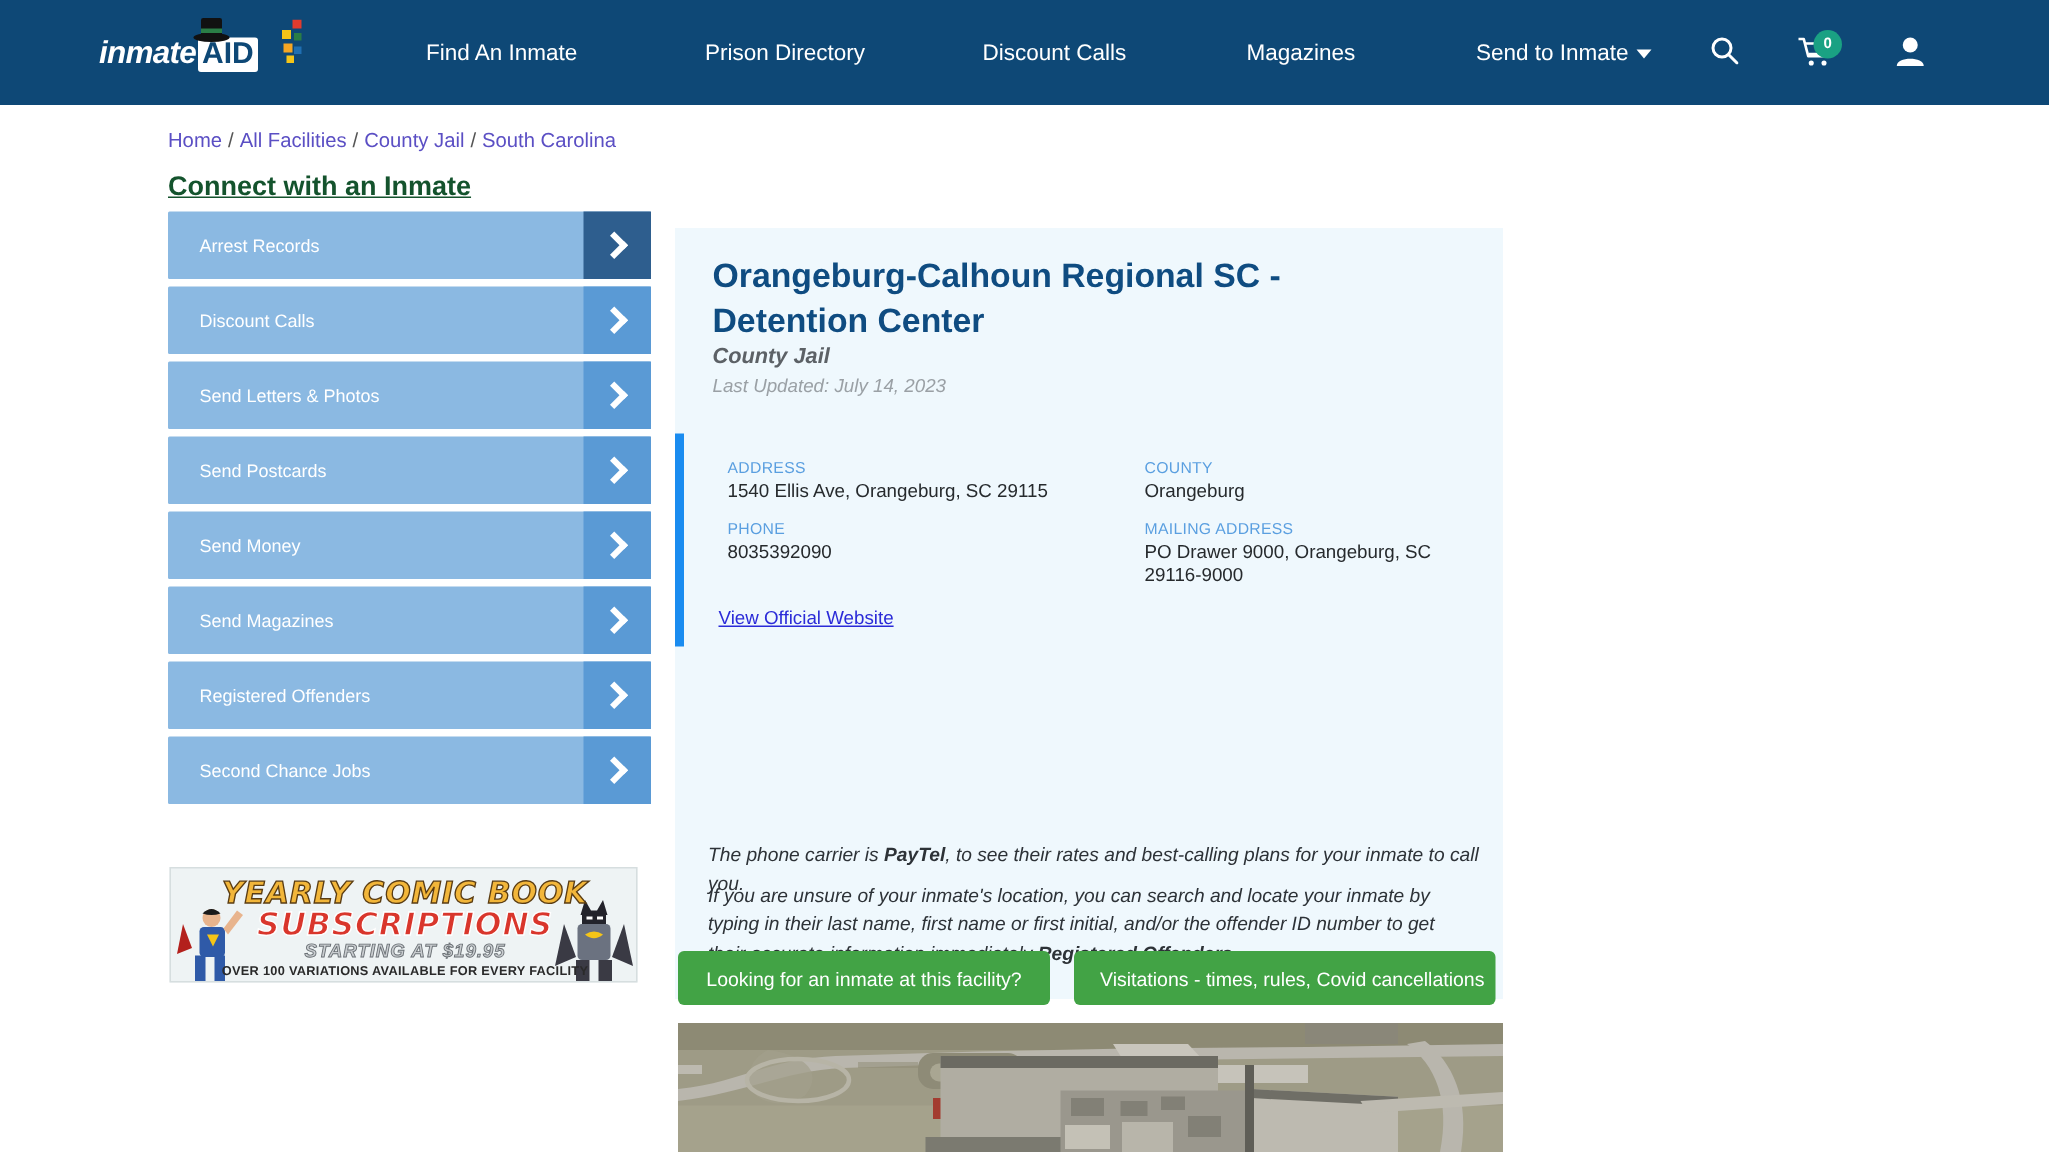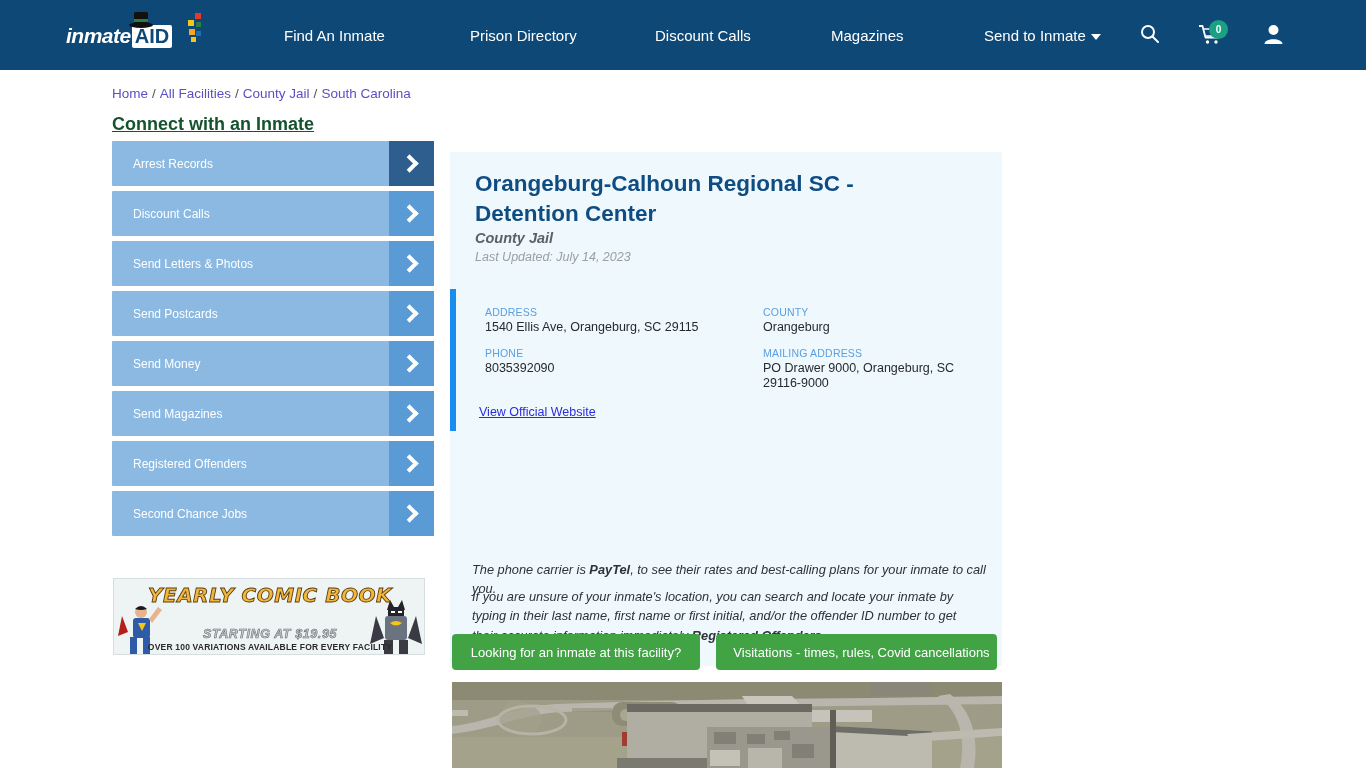--- a/index.html
+++ b/index.html
@@ -314,20 +314,21 @@
     <rect x="15" y="18" width="22" height="24" rx="3" fill="#6b7280"></rect>
     <path d="M20 25 q6 -4 12 0 q-6 5 -12 0" fill="#f5c518"></path>
     <rect x="14" y="42" width="9" height="14" fill="#3a3a44"></rect>
     <rect x="29" y="42" width="9" height="14" fill="#3a3a44"></rect>
     <path d="M17 12 L20 2 L24 9 L28 9 L32 2 L35 12 Z" fill="#23232b"></path>
     <rect x="18" y="11" width="16" height="7" fill="#23232b"></rect>
     <rect x="21" y="13" width="4" height="2" fill="#ffffff"></rect>
     <rect x="28" y="13" width="4" height="2" fill="#ffffff"></rect>
   </svg>
   <div class="ad-line1">YEARLY COMIC BOOK</div>
+  <div class="ad-line2">SUBSCRIPTIONS</div>
   <div class="ad-line3">STARTING AT $19.95</div>
   <div class="ad-line4">OVER 100 VARIATIONS AVAILABLE FOR EVERY FACILITY</div>
 </div>
 
 <div class="main-panel">
   <div class="fac-title">Orangeburg-Calhoun Regional SC - Detention Center</div>
   <div class="fac-sub">County Jail</div>
   <div class="fac-updated">Last Updated: July 14, 2023</div>
 
   <div class="info-box">

